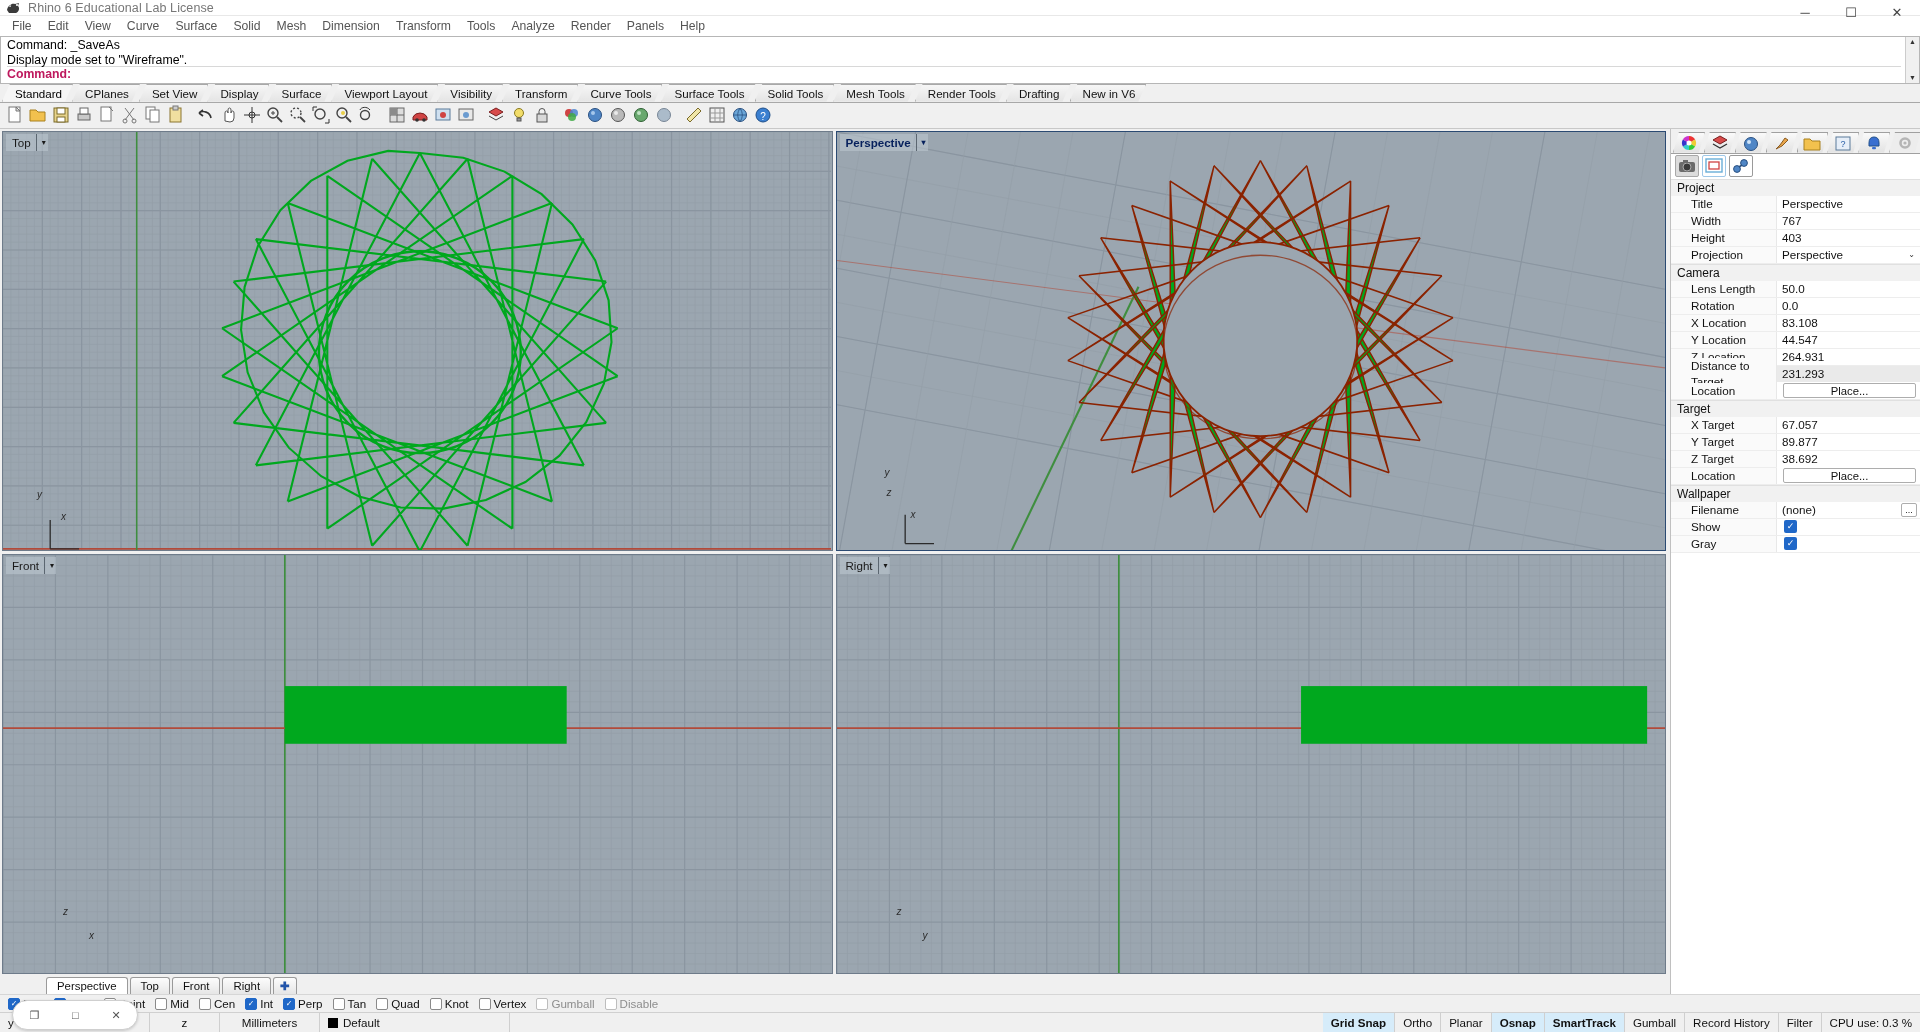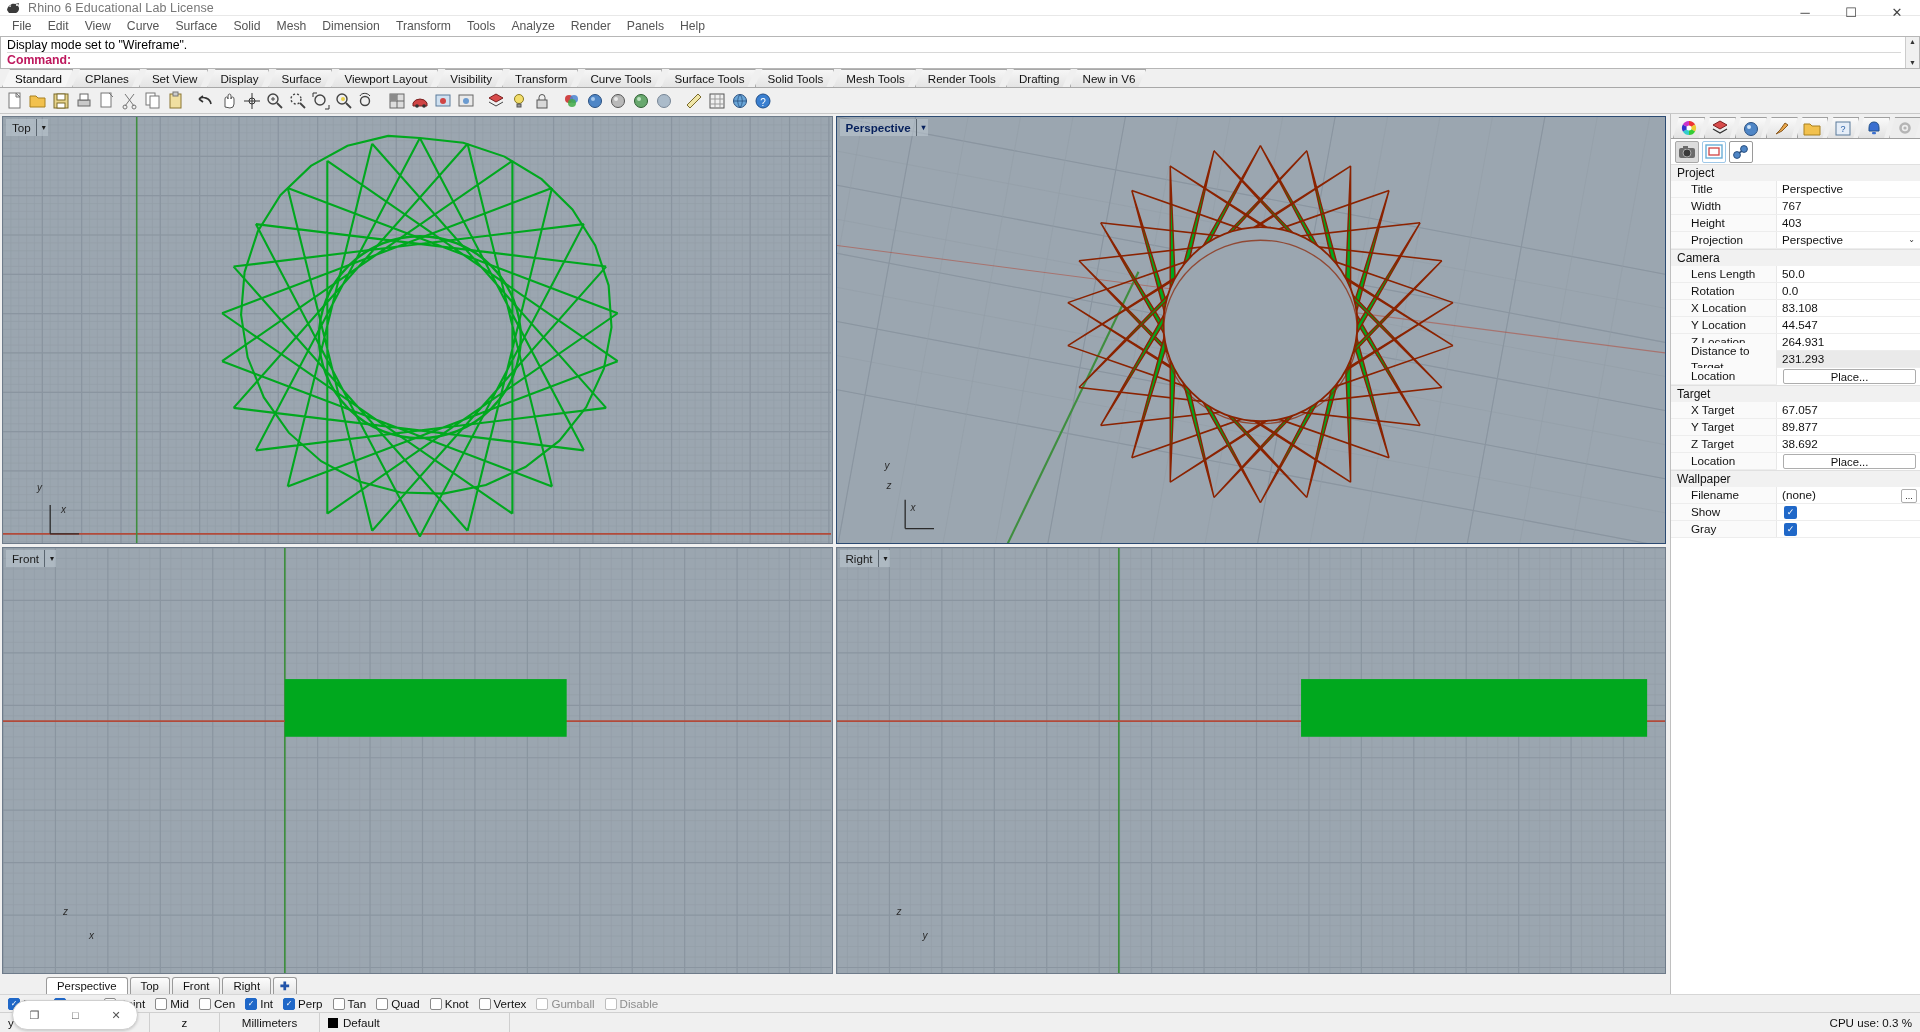--- a/index.html
+++ b/index.html
@@ -225,20 +225,21 @@
       <div class="menu-item">Transform</div>
       <div class="menu-item">Tools</div>
       <div class="menu-item">Analyze</div>
       <div class="menu-item">Render</div>
       <div class="menu-item">Panels</div>
       <div class="menu-item">Help</div>
     </div>
 
   <div class="cmdwrap">
     <div class="cmdlines">
+      <div class="cmdline hist">Command: _SaveAs</div>
       <div class="cmdline hist sep">Display mode set to "Wireframe".</div>
       <div class="cmdline prompt">Command:</div>
     </div>
     <div class="cmd-scroll">
       <div class="cmd-arrow">▲</div>
       <div class="cmd-arrow">▼</div>
     </div>
   </div>
 
   <div class="tabrow" id="tabrow">
@@ -864,20 +865,30 @@
 
   <div class="statusbar">
     <div class="sb coord">y 30.502</div>
     <div class="sb zf">z</div>
     <div class="sb units">Millimeters</div>
     <div class="sb" style="width:190px">
       <span class="swatch"></span>
       <span>Default</span>
     </div>
     <div style="flex:1"></div>
+    <div id="sbtoggles" style="display:flex">
+        <div class="sb on">Grid Snap</div>
+        <div class="sb">Ortho</div>
+        <div class="sb">Planar</div>
+        <div class="sb on">Osnap</div>
+        <div class="sb on">SmartTrack</div>
+        <div class="sb">Gumball</div>
+        <div class="sb">Record History</div>
+        <div class="sb">Filter</div>
+      </div>
     <div class="sb noborder">CPU use: 0.3 %</div>
   </div>
 
   <div class="floatwidget">
     <span class="fw-ico">❐</span>
     <span class="fw-ico">□</span>
     <span class="fw-ico">✕</span>
   </div>
 
 </div>

